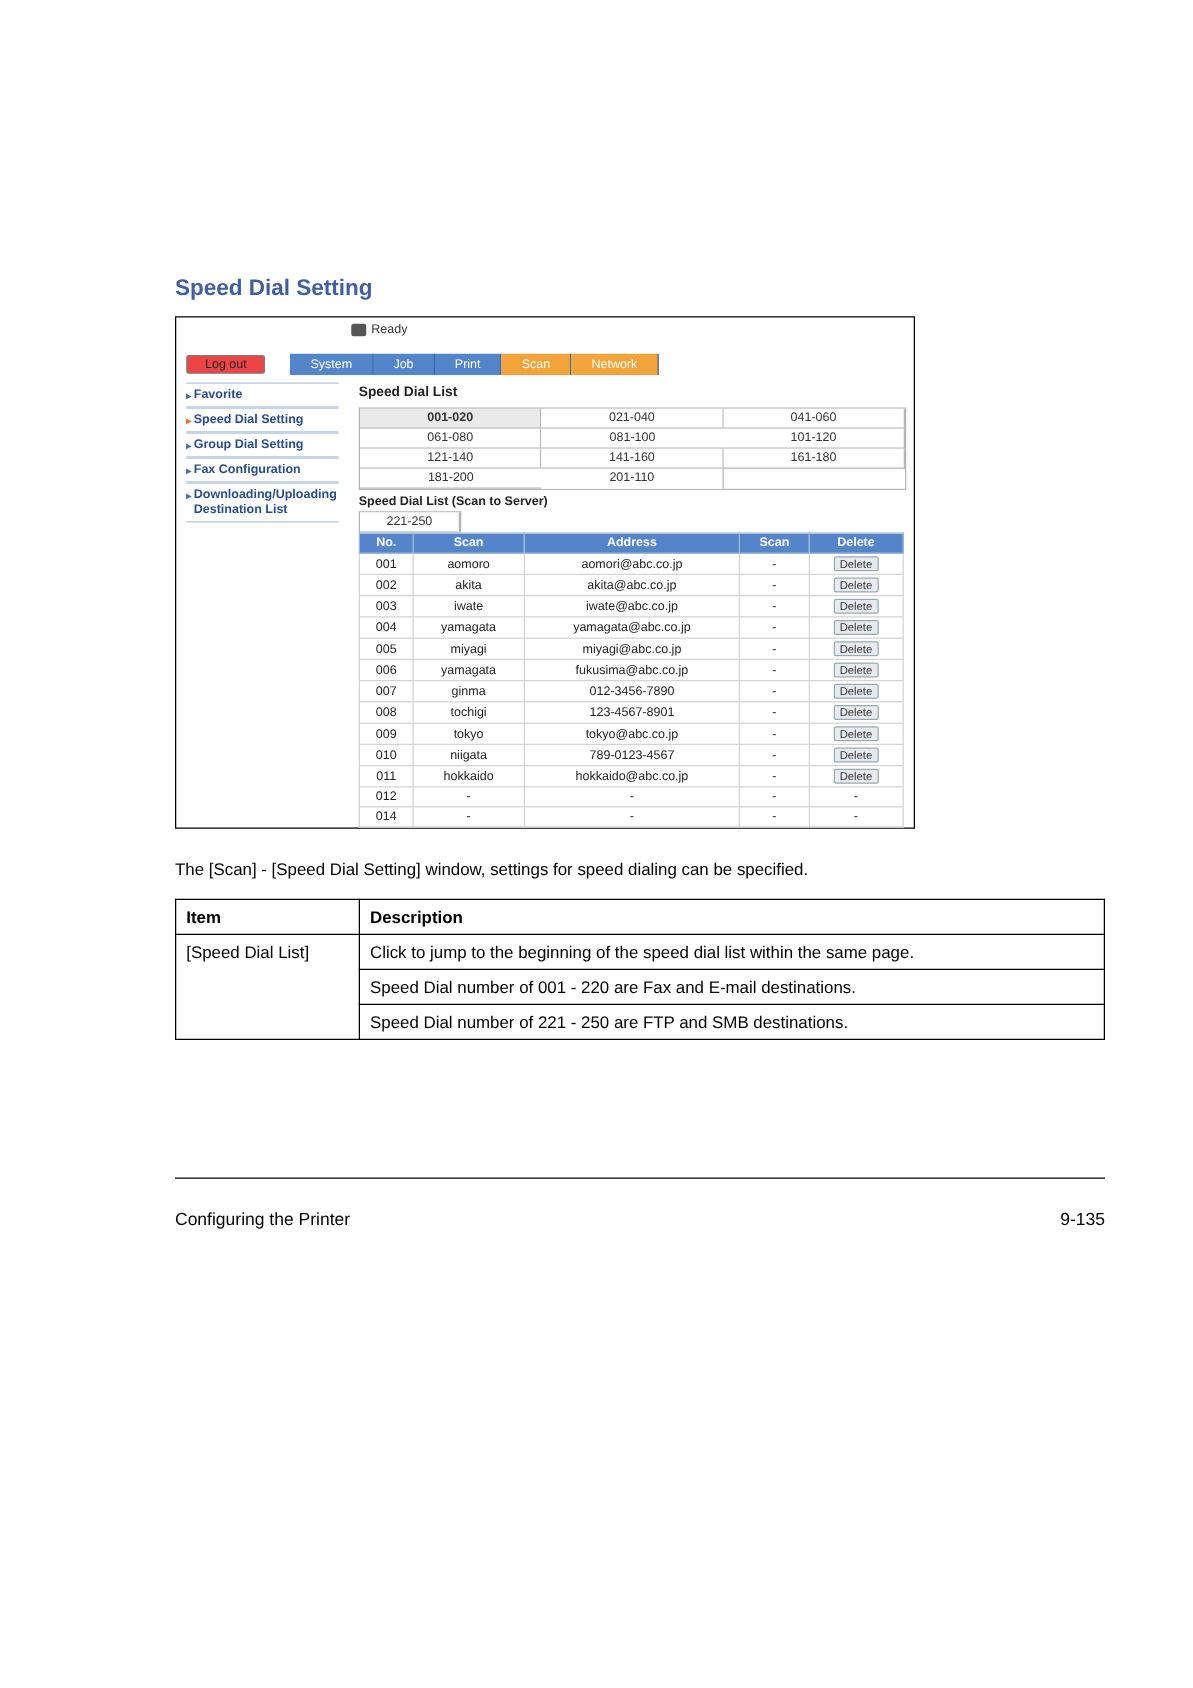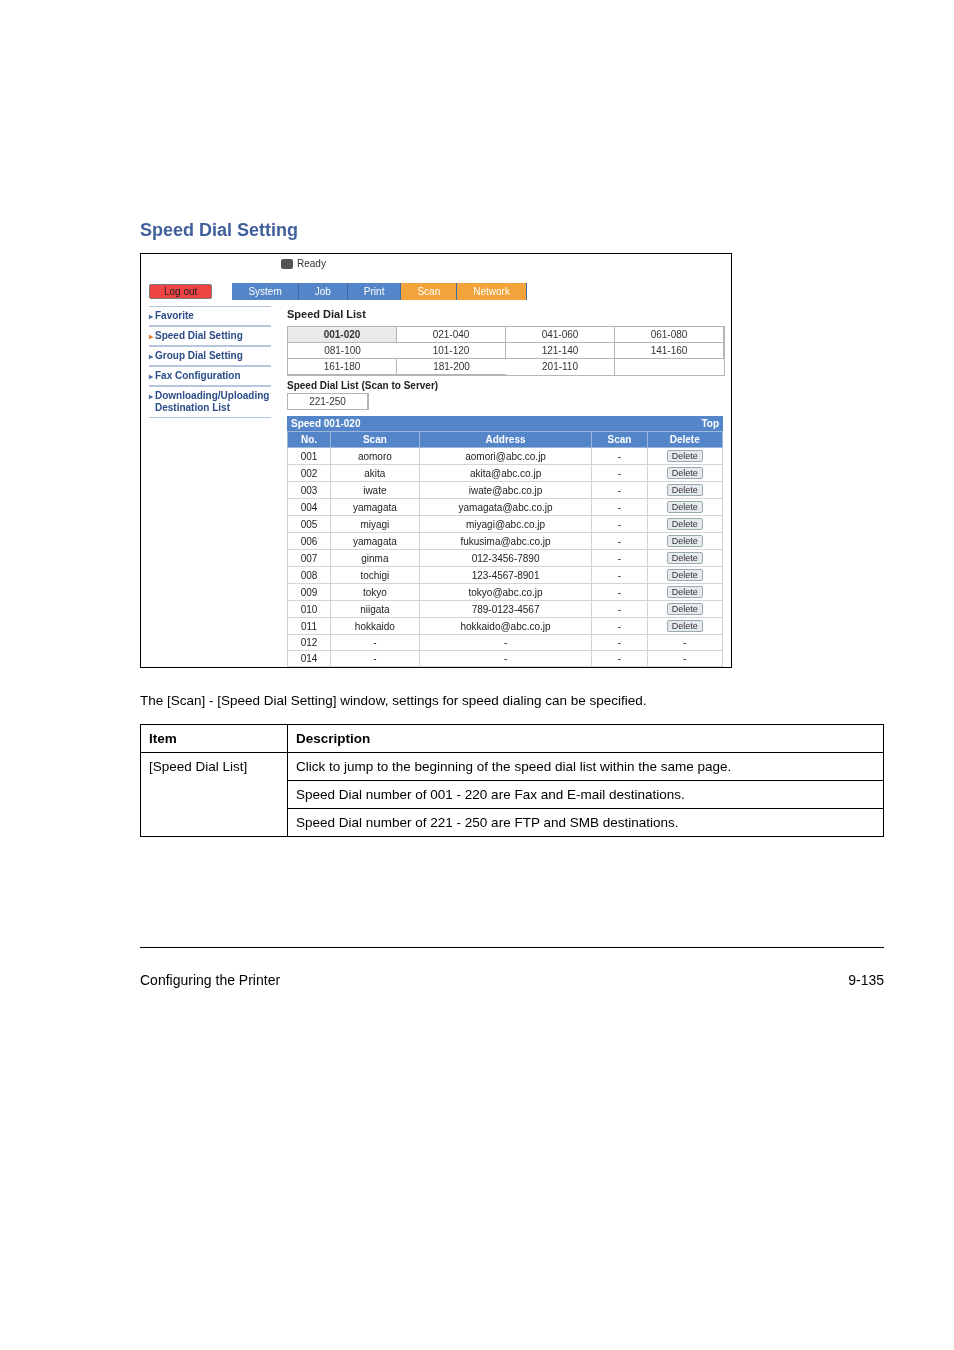--- a/index.html
+++ b/index.html
@@ -105,21 +105,21 @@
     padding: 2px 0 6px 0;
   }
   .pane-subtitle {
     font-weight: bold;
     color: #222;
     font-size: 10px;
     padding: 4px 0 2px 0;
   }
   .range-tabs {
     display: grid;
-    grid-template-columns: repeat(4, 1fr);
+    grid-template-columns: repeat(3, 1fr);
     border: 1px solid #b5b5b5;
     width: 100%;
   }
   .range-tab {
     text-align: center;
     padding: 2px 0;
     border-right: 1px solid #b5b5b5;
     border-bottom: 1px solid #b5b5b5;
     font-size: 10px;
     color: #333;
@@ -262,24 +262,20 @@
             <div class="range-tab">181-200</div>
             <div class="range-tab last-row">201-110</div>
           </div>
 
         <div class="pane-subtitle">Speed Dial List (Scan to Server)</div>
 
         <div class="range-tabs" style="grid-template-columns: 1fr; width: 80px;" id="range-tabs-2">
             <div class="range-tab last-row">221-250</div>
           </div>
 
-        <div class="data-header">
-          <span>Speed 001-020</span>
-          <span>Top</span>
-        </div>
 
         <table class="data-table">
           <thead>
             <tr>
               <th>No.</th>
               <th>Scan</th>
               <th>Address</th>
               <th>Scan</th>
               <th>Delete</th>
             </tr>

